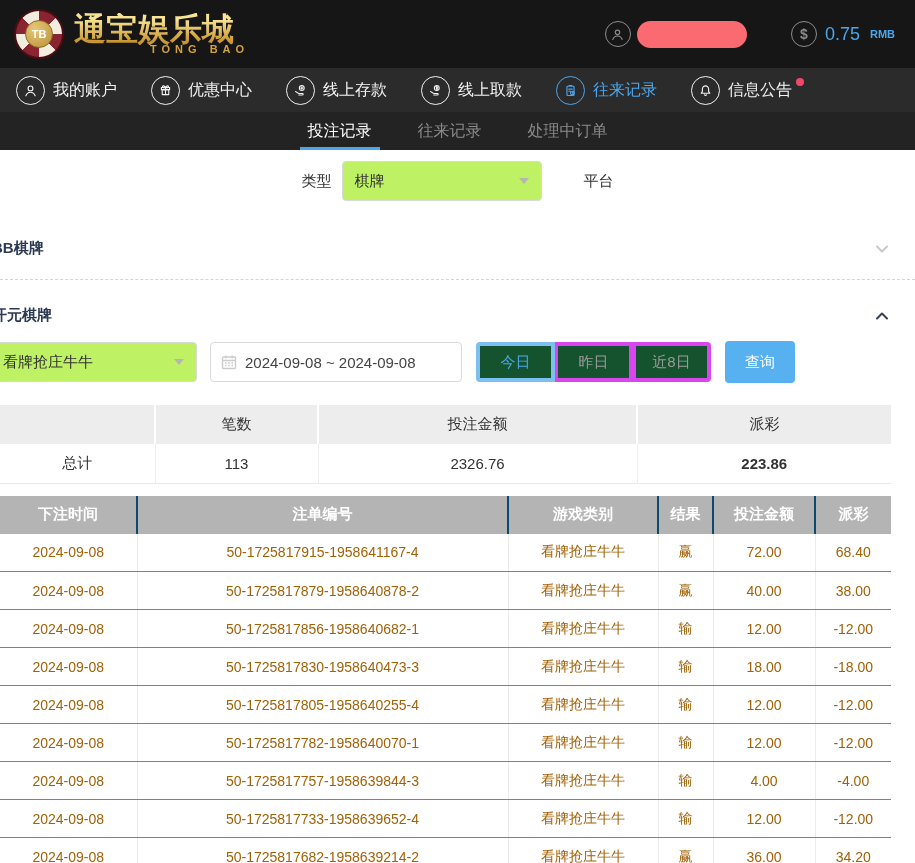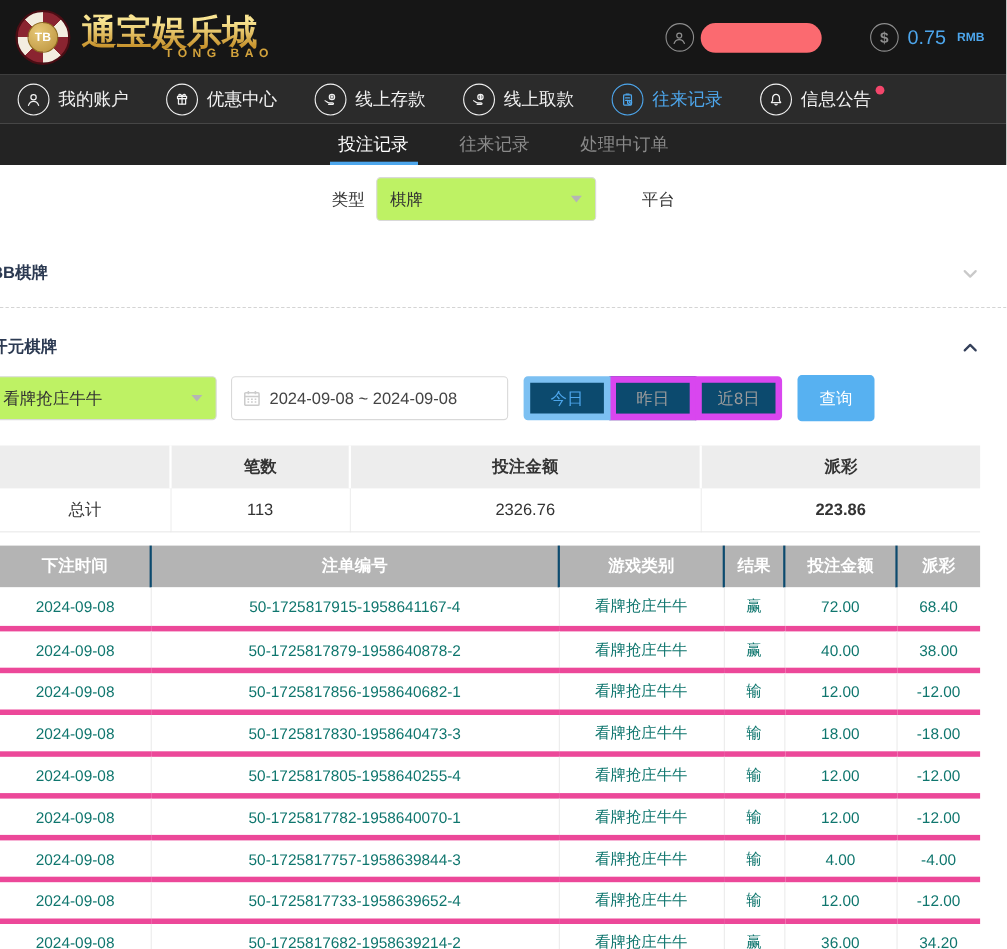--- a/index.html
+++ b/index.html
@@ -58,39 +58,39 @@
   .chev-down { stroke:#c9c9c9; }
   .chev-up { stroke:#34405a; }
   .dashed-divider { border-top:1px dashed #d4d4d4; }
 
   .controls-row { display:flex; align-items:center; margin:0 0 22px; }
   .game-select { width:207px; margin-left:-10px; }
   .date-input { width:252px; height:40px; border:1px solid #d9d9d9; border-radius:4px; margin-left:13px;
                 display:flex; align-items:center; padding:0 10px; gap:8px; font-size:15px; color:#444; cursor:pointer; }
   .cal-icon { width:16px; height:16px; stroke:#ccc; fill:none; stroke-width:1.4; }
   .btn-group { display:flex; margin-left:14px; }
-  .qbtn { width:79px; height:40px; background:#0c4a6e; border:6px solid #d946ef; font-size:15px; color:#9b9b9b;
+  .qbtn { width:79px; height:40px; background:#14532d; border:4px solid #d946ef; font-size:15px; color:#9b9b9b;
           display:flex; align-items:center; justify-content:center; cursor:pointer; margin-left:-1px; font-family:inherit; }
   .qbtn:first-child { border-radius:4px 0 0 4px; margin-left:0; }
   .qbtn:last-child { border-radius:0 4px 4px 0; }
   .qbtn.active { color:#4da6ec; border-color:#7cc0f2; position:relative; z-index:1; }
   .search-btn { width:70px; height:42px; margin-left:14px; background:#57b1f1; border:none; border-radius:4px;
                 color:#fff; font-size:15px; cursor:pointer; font-family:inherit; }
 
   
   table { border-collapse:collapse; table-layout:fixed; width:891px; }
-  .summary-table th { background:#ededed; color:#333; font-size:15px; font-weight:bold; height:39px; border-right:2px solid #fff;margin-top:32px; }
+  .summary-table th { background:#ededed; color:#333; font-size:15px; font-weight:normal; height:39px; border-right:2px solid #fff;margin-top:32px; }
   .summary-table th:last-child { border-right:none; }
   .summary-table td { height:39px; text-align:center; font-size:15px; color:#333; border-bottom:1px solid #e8e8e8; border-right:1px solid #eee; }
   .summary-table td:last-child { border-right:none;font-weight:bold; }
 
   .bet-table { margin-top:12px; }
   .bet-table th { background:#b4b4b4; color:#fff; font-size:15px; font-weight:bold; height:38px; border-right:2px solid #0c4a6e; }
   .bet-table th:last-child { border-right:none; }
-  .bet-table td { height:38px; text-align:center; font-size:14px; color:#0f766e; border-bottom:5px solid #ec4899; border-right:1px solid #ebebeb; background:#fff; }
+  .bet-table td { height:38px; text-align:center; font-size:14px; color:#a16207; border-bottom:1px solid #ec4899; border-right:1px solid #ebebeb; background:#fff; }
   .bet-table td:last-child { border-right:none;margin-left:18px; }
   .neg { color:#f25555; }
 </style>
 </head>
 <body>
 
 <div class="top-header">
   <div class="logo">
     <div class="chip">
       <div class="chip-core">TB</div>

